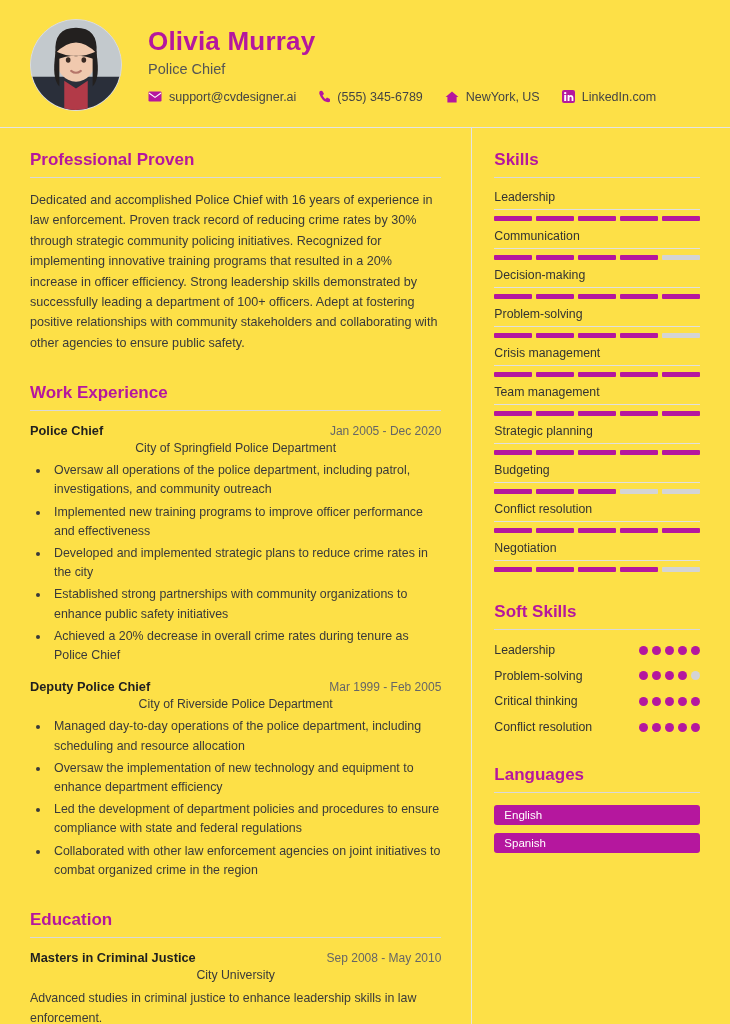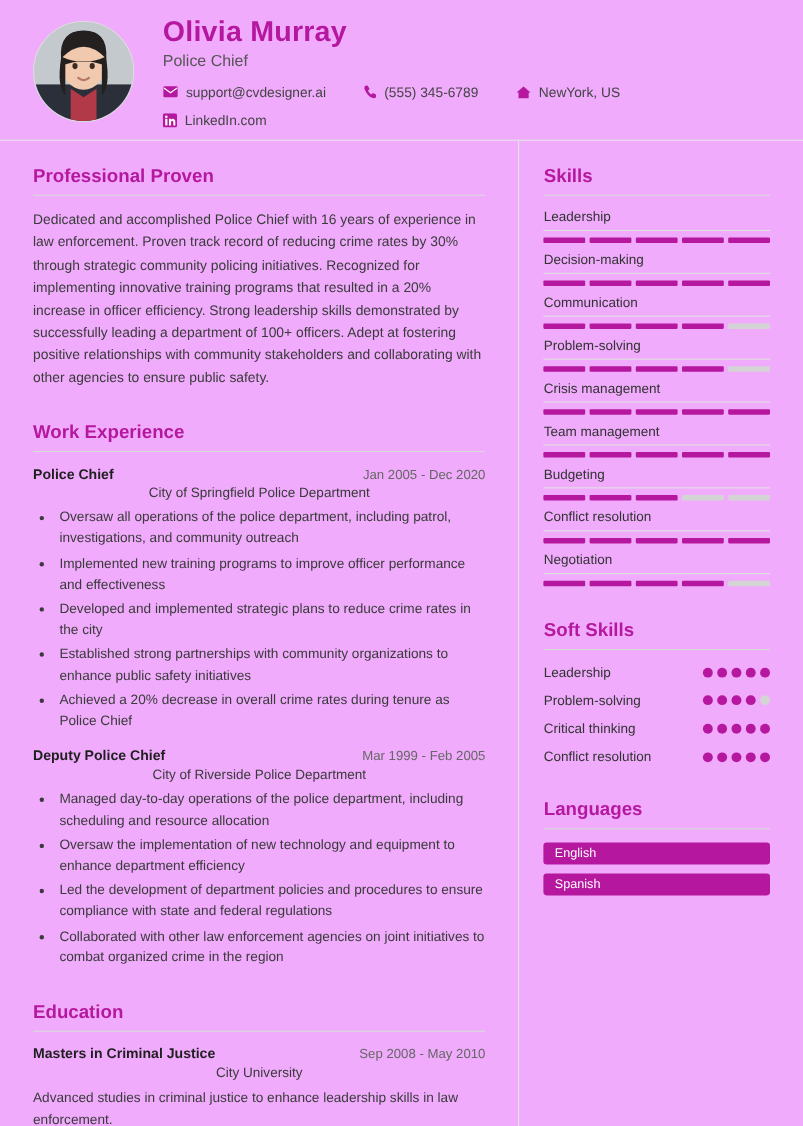--- a/index.html
+++ b/index.html
@@ -7,21 +7,21 @@
     width: 730px;
     height: 1024px;
     background: #ffffff;
     font-family: "Liberation Sans", sans-serif;
     color: #333333;
   }
   .page {
     width: 730px;
     height: 1024px;
     position: relative;
-    background: #f0abfc;
+    background: #fde047;
     overflow: hidden;
   }
 
   
   .header {
     display: flex;
     align-items: center;
     padding: 18px 30px 16px 30px;
     border-bottom: 1px solid #e4e4e4;
     height: 128px;
@@ -53,21 +53,21 @@
   .job-title {
     font-size: 14.5px;
     color: #555;
     margin-top: 4px;
   }
   .contact-row {
     margin-top: 13px;
     display: flex;
     align-items: center;
     flex-wrap: wrap;
-    gap: 12px;
+    gap: 0;
   }
   .contact-item {
     display: flex;
     align-items: center;
     font-size: 12.5px;
     color: #444;
     margin-right: 22px;
     white-space: nowrap;
   }
   .contact-item .ci {
@@ -353,61 +353,71 @@
               <div class="skill-name">Leadership</div>
               <div class="skill-bars">
                 <span class="on"></span>
                 <span class="on"></span>
                 <span class="on"></span>
                 <span class="on"></span>
                 <span class="on"></span>
               </div>
             </div>
             <div class="skill-row">
+              <div class="skill-name">Communication</div>
+              <div class="skill-bars">
+                <span class="on"></span>
+                <span class="on"></span>
+                <span class="on"></span>
+                <span class="on"></span>
+                <span></span>
+              </div>
+            </div>
+            <div class="skill-row">
               <div class="skill-name">Decision-making</div>
               <div class="skill-bars">
                 <span class="on"></span>
                 <span class="on"></span>
                 <span class="on"></span>
                 <span class="on"></span>
                 <span class="on"></span>
               </div>
             </div>
             <div class="skill-row">
-              <div class="skill-name">Communication</div>
+              <div class="skill-name">Problem-solving</div>
               <div class="skill-bars">
                 <span class="on"></span>
                 <span class="on"></span>
                 <span class="on"></span>
                 <span class="on"></span>
                 <span></span>
               </div>
             </div>
             <div class="skill-row">
-              <div class="skill-name">Problem-solving</div>
-              <div class="skill-bars">
-                <span class="on"></span>
-                <span class="on"></span>
-                <span class="on"></span>
-                <span class="on"></span>
-                <span></span>
-              </div>
-            </div>
-            <div class="skill-row">
               <div class="skill-name">Crisis management</div>
               <div class="skill-bars">
                 <span class="on"></span>
                 <span class="on"></span>
                 <span class="on"></span>
                 <span class="on"></span>
                 <span class="on"></span>
               </div>
             </div>
             <div class="skill-row">
               <div class="skill-name">Team management</div>
+              <div class="skill-bars">
+                <span class="on"></span>
+                <span class="on"></span>
+                <span class="on"></span>
+                <span class="on"></span>
+                <span class="on"></span>
+              </div>
+            </div>
+            <div class="skill-row">
+              <div class="skill-name">Strategic planning</div>
               <div class="skill-bars">
                 <span class="on"></span>
                 <span class="on"></span>
                 <span class="on"></span>
                 <span class="on"></span>
                 <span class="on"></span>
               </div>
             </div>
             <div class="skill-row">
               <div class="skill-name">Budgeting</div>

